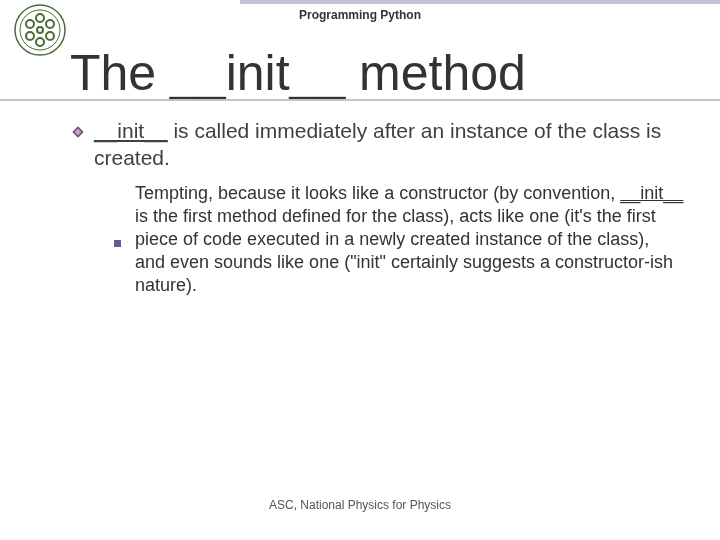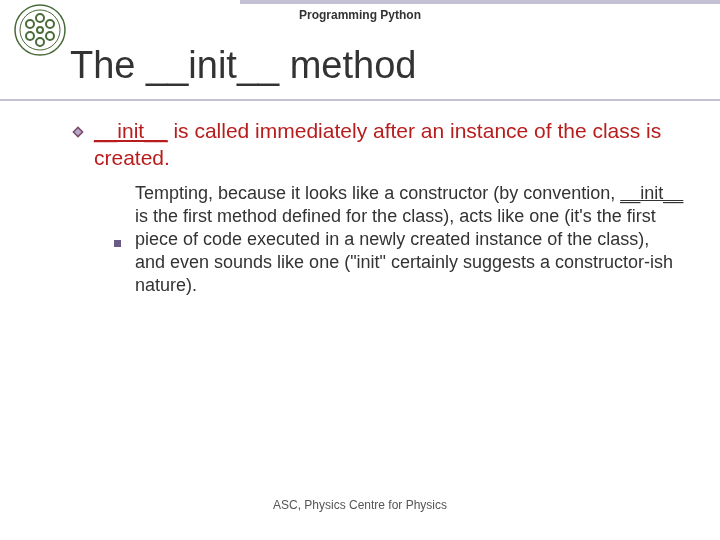--- a/index.html
+++ b/index.html
@@ -33,21 +33,21 @@
     position: absolute;
     top: 4px;
     left: 14px;
     width: 52px;
     height: 52px;
   }
   .slide-title {
     position: absolute;
     top: 44px;
     left: 70px;
-    font-size: 38px;
+    font-size: 50px;
     font-weight: normal;
     color: #333;
     font-family: Verdana, Geneva, sans-serif;
   }
   .title-underline {
     position: absolute;
     top: 99px;
     left: 0;
     right: 0;
     height: 2px;
@@ -57,21 +57,21 @@
     position: absolute;
     top: 118px;
     left: 72px;
     right: 36px;
   }
   .bullet-main {
     display: flex;
     align-items: flex-start;
     margin-bottom: 3px;
     font-size: 21px;
-    color: #b91c1c;
+    color: #404040;
     line-height: 1.28;
   }
   .diamond-icon {
     flex-shrink: 0;
     width: 12px;
     height: 12px;
     margin-top: 8px;
     margin-right: 10px;
   }
   .bullet-main-text {
@@ -141,13 +141,13 @@
   </div>
 
 
   <div class="bullet-sub">
     <div class="square-icon"></div>
     <div class="bullet-sub-text"><span>Tempting, because it looks like a constructor (by convention, </span><span class="under">__init__</span><span> is the first method defined for the class), acts like one (it's the first piece of code executed in a newly created instance of the class), and even sounds like one ("init" certainly suggests a constructor-ish nature).</span></div>
   </div>
 
 </div>
 
-<div class="footer">ASC, Physics Centre for Physics</div>
+<div class="footer">ASC, National Physics for Physics</div>
 
 </body></html>

